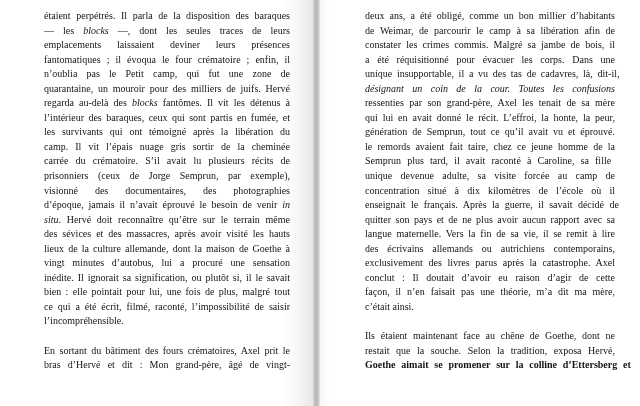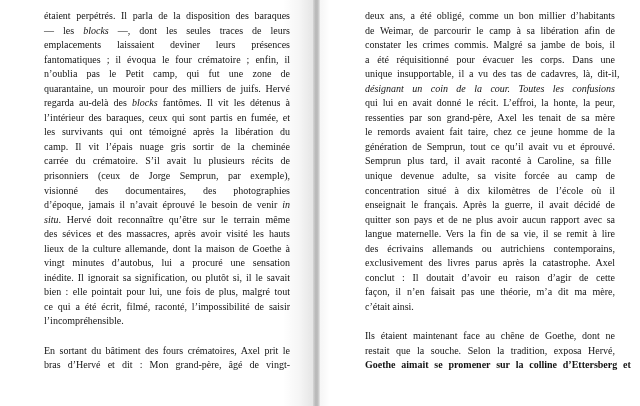--- a/index.html
+++ b/index.html
@@ -86,28 +86,28 @@
   <div class="page right">
     <div class="edge-light-left"></div>
     <div class="text-col" id="right-text">
         <div class="para">
           <div class="line"><span class="line-text" style="word-spacing: 2.56771px;">deux ans, a été obligé, comme un bon millier d’habitants</span></div>
           <div class="line"><span class="line-text" style="word-spacing: 3.12031px;">de Weimar, de parcourir le camp à sa libération afin de</span></div>
           <div class="line"><span class="line-text" style="word-spacing: 2.63021px;">constater les crimes commis. Malgré sa jambe de bois, il</span></div>
           <div class="line"><span class="line-text" style="word-spacing: 5.25195px;">a été réquisitionné pour évacuer les corps. Dans une</span></div>
           <div class="line"><span class="line-text" style="word-spacing: 2.22812px;">unique insupportable, il a vu des tas de cadavres, là, dit-il,</span></div>
           <div class="line"><span class="line-text" style="word-spacing: 5.91211px; font-style: italic;">désignant un coin de la cour. Toutes les confusions</span></div>
+          <div class="line"><span class="line-text" style="word-spacing: 2.90972px;">ressenties par son grand-père, Axel les tenait de sa mère</span></div>
           <div class="line"><span class="line-text" style="word-spacing: 2.39062px;">qui lui en avait donné le récit. L’effroi, la honte, la peur,</span></div>
-          <div class="line"><span class="line-text" style="word-spacing: 2.90972px;">ressenties par son grand-père, Axel les tenait de sa mère</span></div>
+          <div class="line"><span class="line-text" style="word-spacing: 2.50694px;">génération de Semprun, tout ce qu’il avait vu et éprouvé.</span></div>
           <div class="line"><span class="line-text" style="word-spacing: 2.70469px;">le remords avaient fait taire, chez ce jeune homme de la</span></div>
-          <div class="line"><span class="line-text" style="word-spacing: 2.50694px;">génération de Semprun, tout ce qu’il avait vu et éprouvé.</span></div>
           <div class="line"><span class="line-text" style="word-spacing: 3.61979px;">Semprun plus tard, il avait raconté à Caroline, sa fille</span></div>
           <div class="line"><span class="line-text" style="word-spacing: 5.87891px;">unique devenue adulte, sa visite forcée au camp de</span></div>
           <div class="line"><span class="line-text" style="word-spacing: 5.63281px;">concentration situé à dix kilomètres de l’école où il</span></div>
-          <div class="line"><span class="line-text" style="word-spacing: 2.94271px;">enseignait le français. Après la guerre, il avait décidé de</span></div>
+          <div class="line"><span class="line-text" style="word-spacing: 2.94271px;">enseignait le français. Après la guerre, il savait décidé de</span></div>
           <div class="line"><span class="line-text" style="word-spacing: 1.95028px;">quitter son pays et de ne plus avoir aucun rapport avec sa</span></div>
           <div class="line"><span class="line-text" style="word-spacing: 2.29036px;">langue maternelle. Vers la fin de sa vie, il se remit à lire</span></div>
           <div class="line"><span class="line-text" style="word-spacing: 6.45625px;">des écrivains allemands ou autrichiens contemporains,</span></div>
           <div class="line"><span class="line-text" style="word-spacing: 3.18527px;">exclusivement des livres parus après la catastrophe. Axel</span></div>
           <div class="line"><span class="line-text" style="word-spacing: 5.16146px;">conclut : Il doutait d’avoir eu raison d’agir de cette</span></div>
           <div class="line"><span class="line-text" style="word-spacing: 3.36875px;">façon, il n’en faisait pas une théorie, m’a dit ma mère,</span></div>
           <div class="line"><span class="line-text">c’était ainsi.</span></div>
         </div>
         <div class="para">
           <div class="line"><span class="line-text" style="word-spacing: 3.22049px;">Ils étaient maintenant face au chêne de Goethe, dont ne</span></div>

